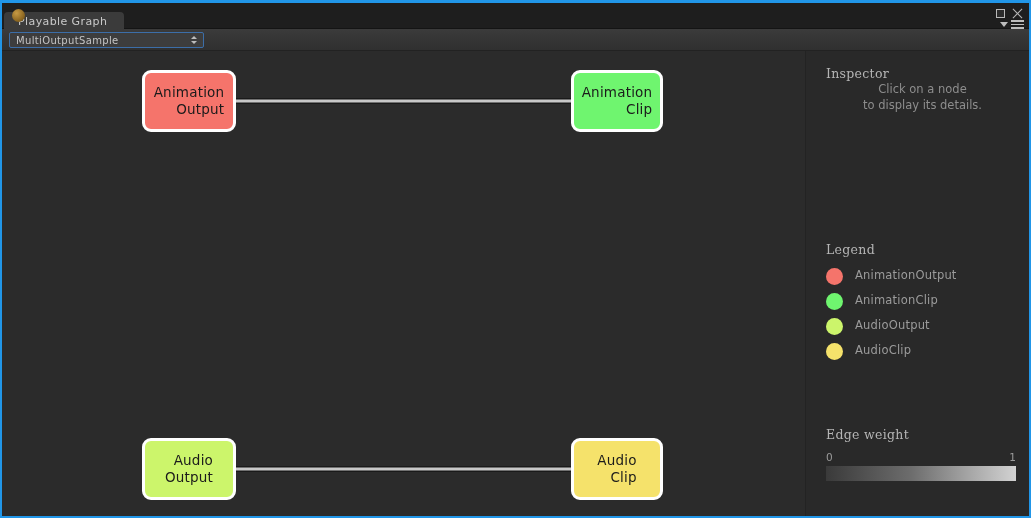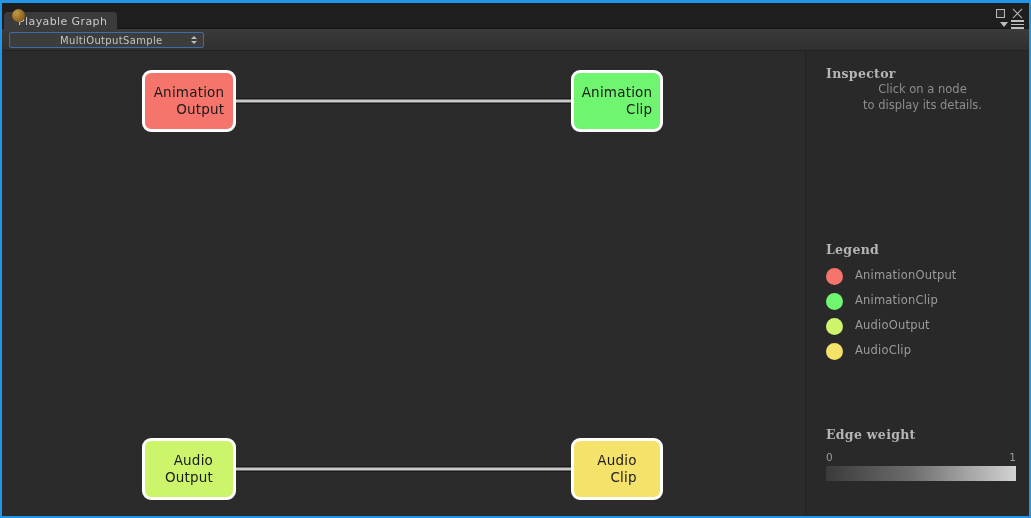--- a/index.html
+++ b/index.html
@@ -29,21 +29,21 @@
     width: 1027px;
     height: 26px;
     background: #1e1e1e;
     border-bottom: 1px solid #141414;
   }
 
   .tab {
     position: absolute;
     left: 2px; top: 9px;
     height: 19px;
-    padding: 0 10px 0 14px;
+    padding: 0 17px 0 14px;
     background: #3b3b3b;
     border-top-left-radius: 4px;
     border-top-right-radius: 4px;
     display: flex;
     align-items: center;
     color: #c9c9c9;
     font-size: 11px;
     letter-spacing: .4px;
     white-space: nowrap;
   }
@@ -119,21 +119,21 @@
     background: #3d3d3d;
     border: 1px solid #3c6ea8;
     border-radius: 2px;
     display: flex;
     align-items: center;
     padding: 0 4px 0 6px;
     color: #c4c4c4;
     font-size: 10px;
     letter-spacing: .35px;
   }
-  .dropdown-label { flex: 1; white-space: nowrap; overflow: hidden; margin-left: 44px; }
+  .dropdown-label { flex: 1; white-space: nowrap; overflow: hidden; }
   .dd-arrows {
     display: flex;
     flex-direction: column;
     align-items: center;
     gap: 2px;
     margin-right: 2px;
   }
   .dd-arrows i { display: block; width: 0; height: 0; }
   .dd-up {
     border-left: 3px solid transparent;
@@ -179,21 +179,21 @@
     left: 803px; top: 48px;
     width: 224px;
     height: 466px;
     background: #292929;
     border-left: 1px solid #232323;
   }
 
   .panel-heading {
     color: #b5b5b5;
     font-family: "DejaVu Serif", serif;
-    font-weight: bold;
+    font-weight: normal;
     font-size: 12.5px;
     letter-spacing: .3px;
   }
 
   .inspector { position: absolute; left: 20px; top: 15px; right: 10px; }
   .inspector-hint {
     color: #8d8d8d;
     font-size: 11.5px;
     line-height: 16px;
     text-align: center;

